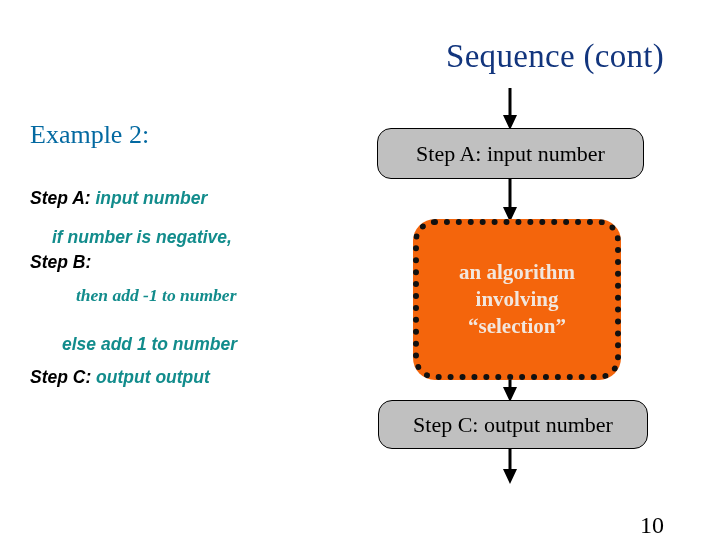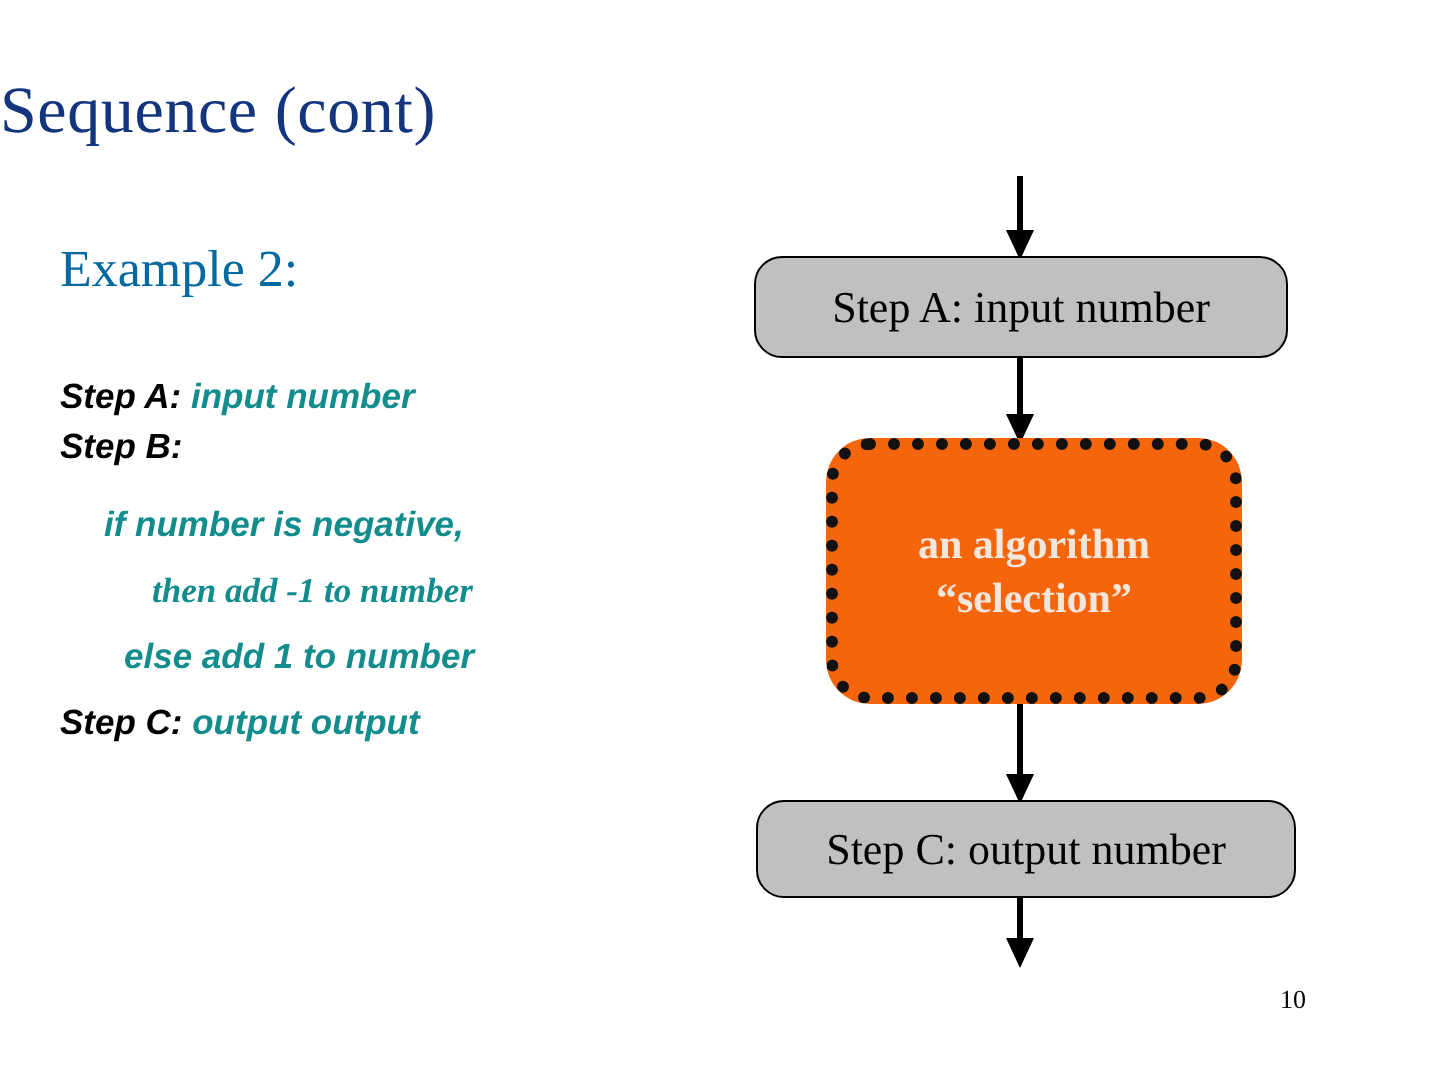--- a/index.html
+++ b/index.html
@@ -15,21 +15,21 @@
     overflow: hidden;
     font-family: "Liberation Serif", serif;
   }
 
   
   .slide-title {
     position: absolute;
     left: 0;
     top: 36px;
     width: 664px;
-    text-align: left;
+    text-align: right;
     font-family: "Liberation Serif", serif;
     font-size: 33px;
     line-height: 40px;
     color: #12357d;
     letter-spacing: 0.3px;
     white-space: nowrap;
   }
 
   
   .example-label {
@@ -56,21 +56,21 @@
     font-size: 17.5px;
     line-height: 25px;
     color: #128c8c;
     white-space: nowrap;
     margin: 0;
     padding: 0;
   }
   .code-line.gap-b { margin-top: 0px; }
   .code-line.indent-1 { padding-left: 22px; margin-top: 14px; }
   .code-line.indent-2 { padding-left: 46px; margin-top: 8px; font-family: Liberation Serif, serif; }
-  .code-line.indent-3 { padding-left: 32px; margin-top: 8px; }
+  .code-line.indent-3 { padding-left: 32px; margin-top: 24px; }
   .code-line.last { margin-top: 8px; }
   .step-key {
     color: #000000;
     text-align: right;
   }
 
   
   .flow-box {
     position: absolute;
     box-sizing: border-box;
@@ -97,21 +97,21 @@
   #box-step-c {
     left: 378px;
     top: 400px;
     width: 270px;
     height: 49px;
   }
   #box-algorithm {
     left: 413px;
     top: 219px;
     width: 208px;
-    height: 133px;
+    height: 161px;
     background: #f4650c;
     border: 6px dotted #111111;
     border-radius: 22px;
     font-family: "Liberation Serif", serif;
     font-weight: bold;
     font-size: 21px;
     line-height: 27px;
     color: #f2e6dd;
     flex-direction: column;
   }
@@ -119,39 +119,39 @@
 
   
   .connector {
     position: absolute;
   }
 
   
   .page-number {
     position: absolute;
     left: 640px;
-    top: 492px;
+    top: 512px;
     font-family: "Liberation Serif", serif;
-    font-size: 13px;
+    font-size: 24px;
     color: #000000;
   }
 </style>
 </head>
 <body>
 
 <div id="slide">
 
   <div class="slide-title">Sequence (cont)</div>
 
   <div class="example-label">Example 2:</div>
 
   <div class="pseudocode">
     <div class="code-line"><span class="step-key">Step A:</span><span> input number</span></div>
+    <div class="code-line indent-1">if number is negative,</div>
     <div class="code-line gap-b"><span class="step-key">Step B:</span><span></span></div>
-    <div class="code-line indent-1">if number is negative,</div>
     <div class="code-line indent-2">then add  -1 to number</div>
     <div class="code-line indent-3">else add  1 to number</div>
     <div class="code-line last"><span class="step-key">Step C:</span><span> output output</span></div>
   </div>
 
   <svg class="connector" style="left:0; top:0;" width="720" height="540" viewBox="0 0 720 540">
 
     <g>
       <line x1="510" y1="88" x2="510" y2="122" stroke="#000000" stroke-width="3"></line>
       <polygon points="510,130 503,115 517,115" fill="#000000"></polygon>
@@ -170,20 +170,21 @@
     <g>
       <line x1="510" y1="449" x2="510" y2="476" stroke="#000000" stroke-width="3"></line>
       <polygon points="510,484 503,469 517,469" fill="#000000"></polygon>
     </g>
   </svg>
 
   <div id="box-step-a" class="flow-box box-gray">Step A: input number</div>
 
   <div id="box-algorithm" class="flow-box">
     <span class="alg-line">an algorithm</span>
+    <span class="alg-line">involving</span>
     <span class="alg-line">“selection”</span>
   </div>
 
   <div id="box-step-c" class="flow-box box-gray">Step C: output number</div>
 
   <div class="page-number">10</div>
 
 </div>
 
 </body></html>

